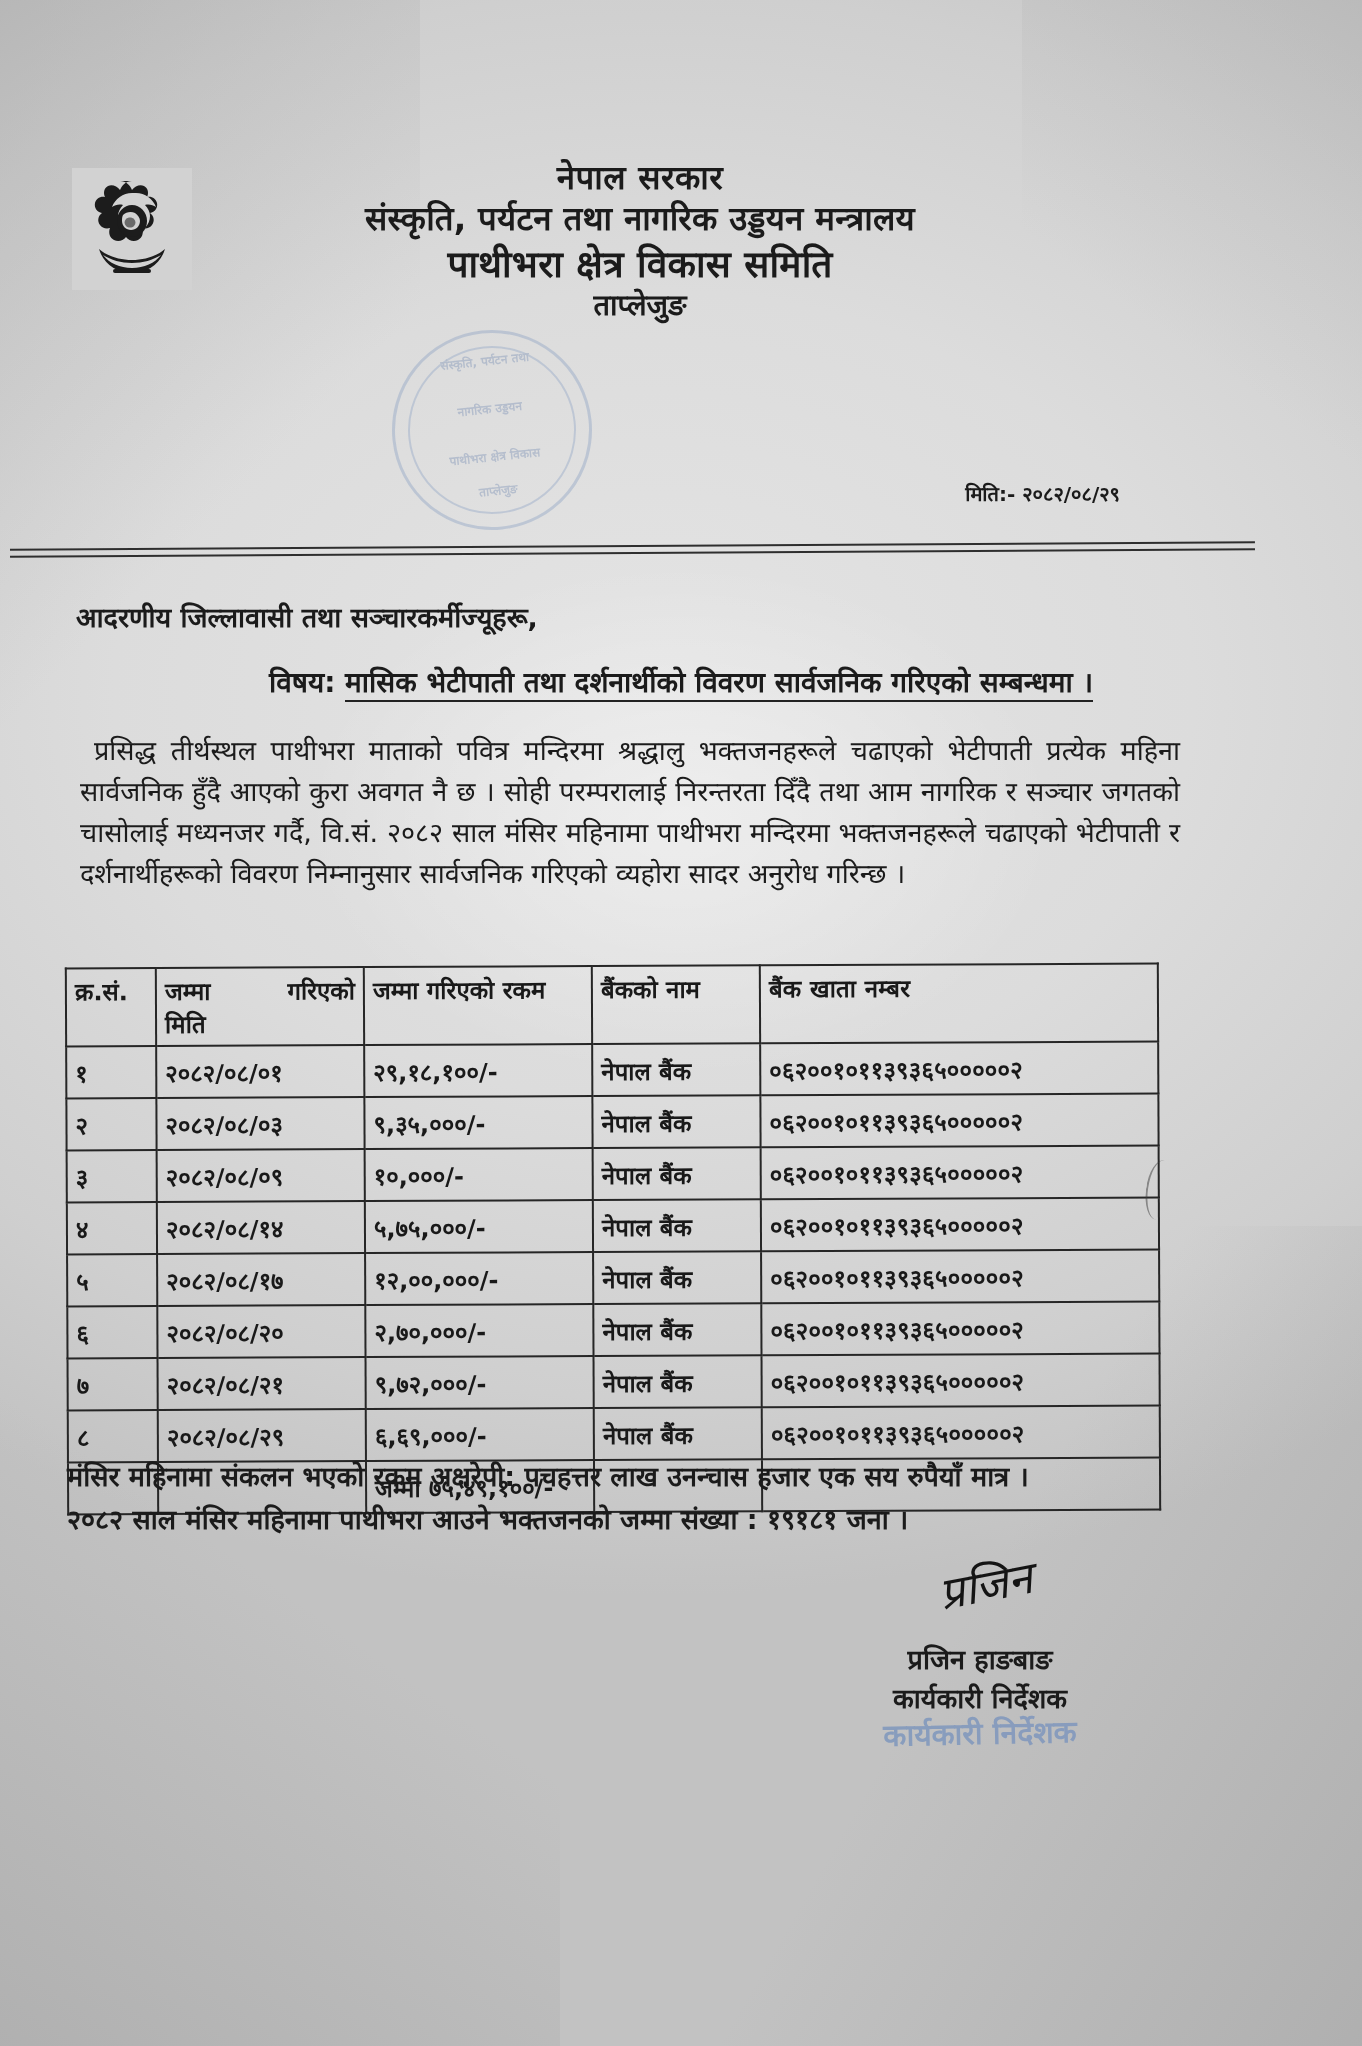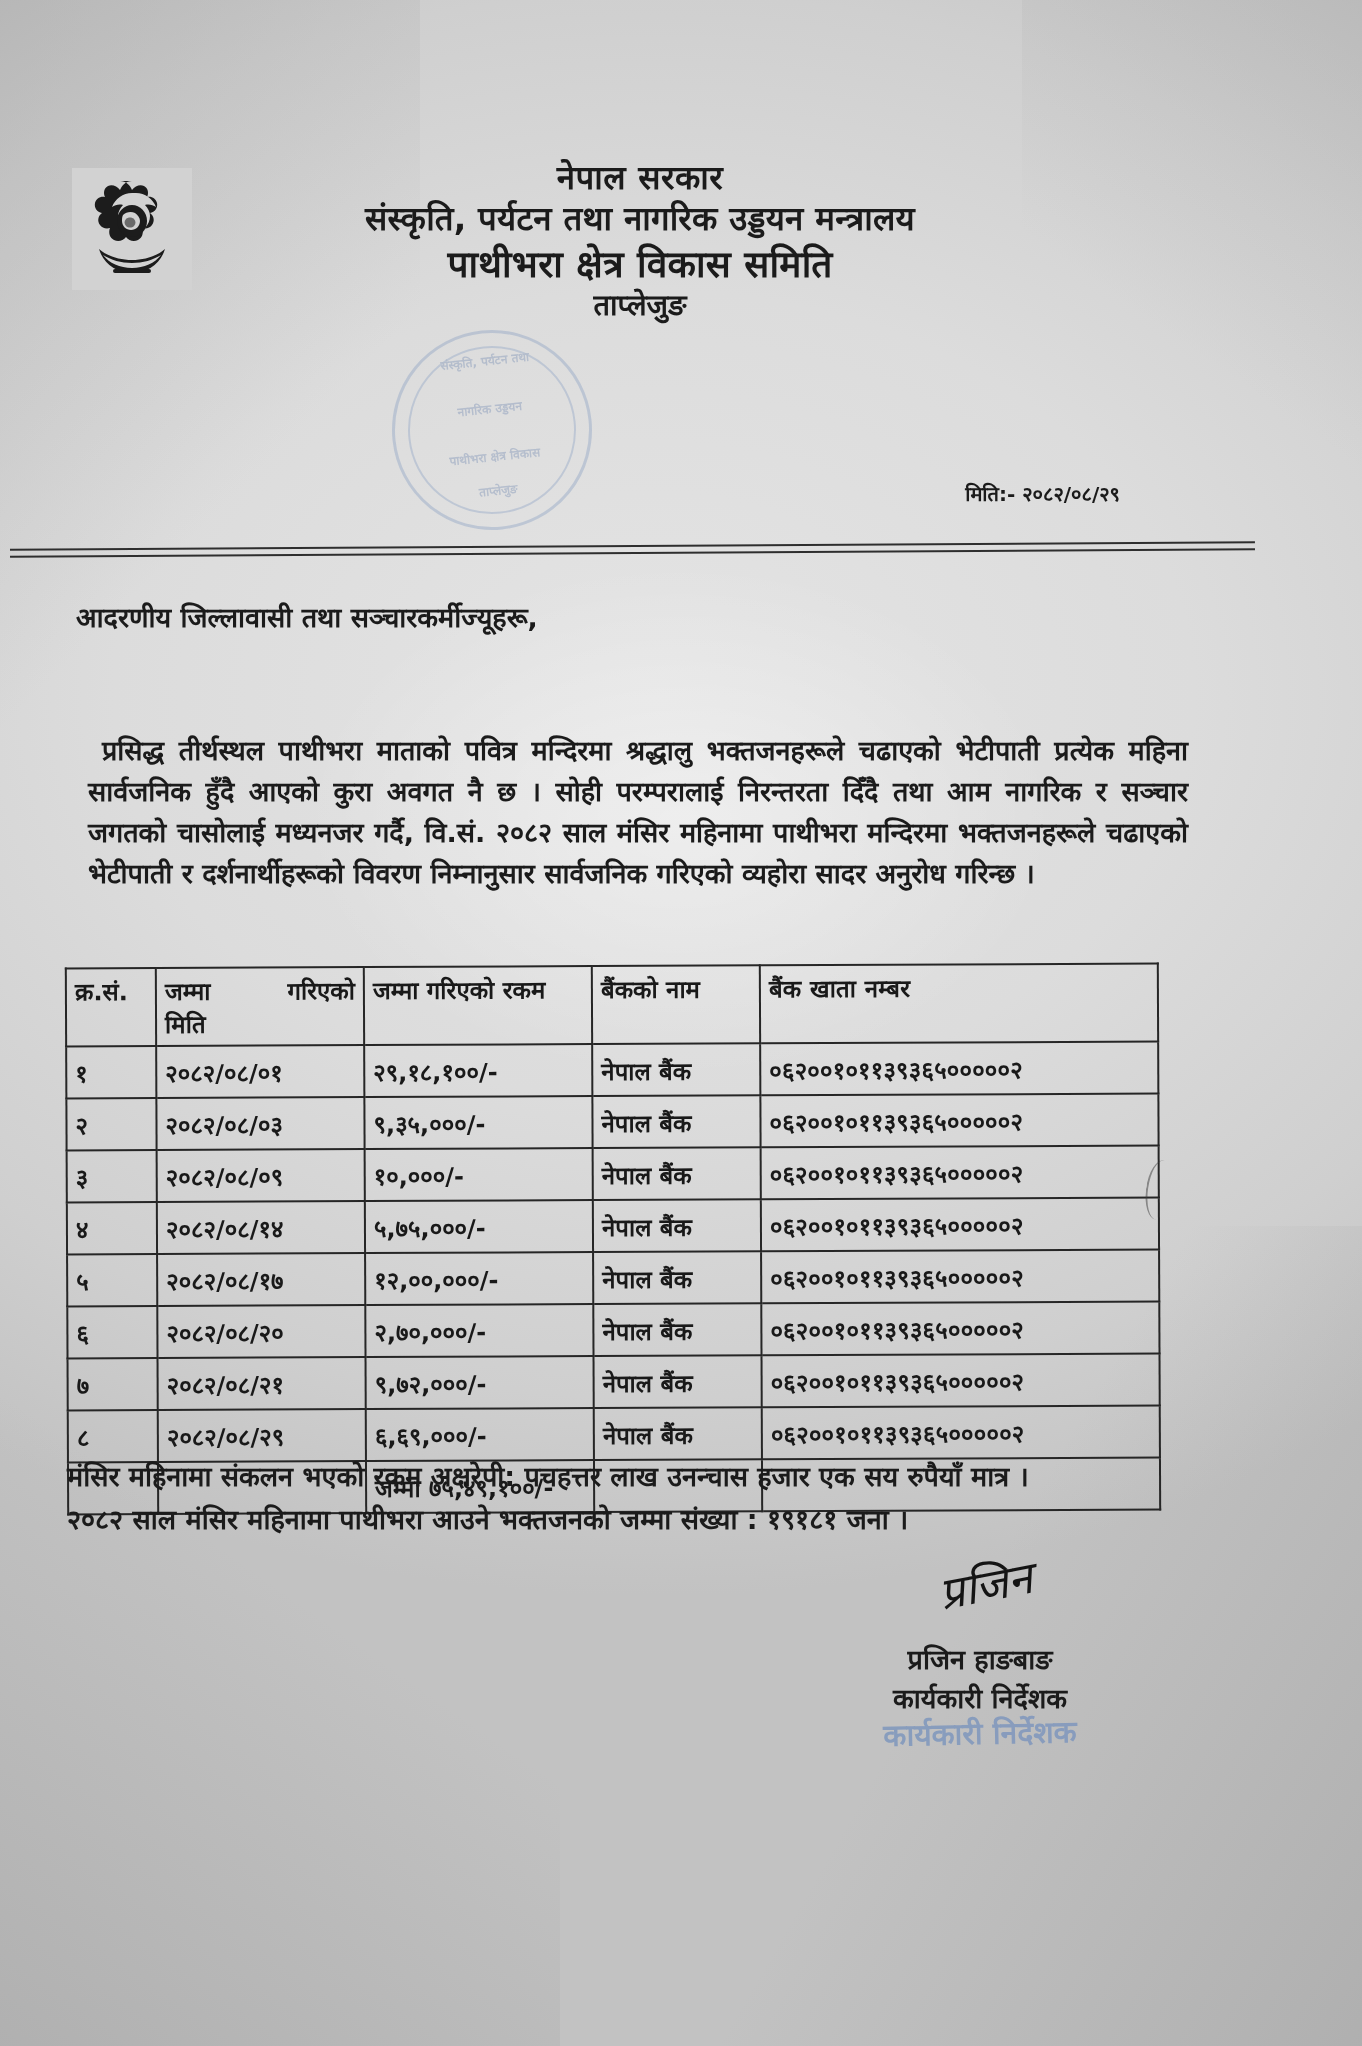--- a/index.html
+++ b/index.html
@@ -85,22 +85,22 @@
     border-top:2px solid #2e2e2e;border-bottom:2px solid #2e2e2e;
     transform:rotate(-.35deg);
   }
 
   
   .salutation{position:absolute;left:76px;top:598px;font-size:27px;font-weight:700;}
   .subject{position:absolute;left:0;top:662px;width:1362px;text-align:center;font-size:28px;font-weight:700;}
   .subject .u{border-bottom:2px solid #222;padding-bottom:1px;}
 
   .para{
-    position:absolute;left:88px;top:730px;width:1100px;
-    font-size:27px;font-weight:700;line-height:1.52;
+    position:absolute;left:80px;top:730px;width:1100px;
+    font-size:27px;font-weight:400;line-height:1.52;
     text-align:justify;text-justify:inter-word;
   }
   .para .indent{display:inline-block;width:14px;}
 
   
   .tbl{
     position:absolute;left:66px;top:965px;width:1094px;
     border-collapse:collapse;
     transform:rotate(-.25deg);
   }
@@ -196,20 +196,24 @@
     <div class="st-t t4">ताप्लेजुङ</div>
   </div>
 
 
   <div class="date">मिति:- २०८२/०८/२९</div>
 
   <div class="rule"></div>
 
   <div class="salutation">आदरणीय जिल्लावासी तथा सञ्चारकर्मीज्यूहरू,</div>
 
+  <div class="subject">
+    <span>विषय:</span>
+    <span class="u">मासिक भेटीपाती तथा दर्शनार्थीको विवरण सार्वजनिक गरिएको सम्बन्धमा ।</span>
+  </div>
 
   <div class="para">
     <span class="indent"></span><span>प्रसिद्ध तीर्थस्थल पाथीभरा माताको पवित्र मन्दिरमा श्रद्धालु भक्तजनहरूले चढाएको भेटीपाती प्रत्येक महिना सार्वजनिक हुँदै आएको कुरा अवगत नै छ । सोही परम्परालाई निरन्तरता दिँदै तथा आम नागरिक र सञ्चार जगतको चासोलाई मध्यनजर गर्दै, वि.सं. २०८२ साल मंसिर महिनामा पाथीभरा मन्दिरमा भक्तजनहरूले चढाएको भेटीपाती र दर्शनार्थीहरूको विवरण निम्नानुसार सार्वजनिक गरिएको व्यहोरा सादर अनुरोध गरिन्छ ।</span>
   </div>
 
   <table class="tbl">
     <thead>
       <tr>
         <th class="c-sn">क्र.सं.</th>
         <th class="c-date">

